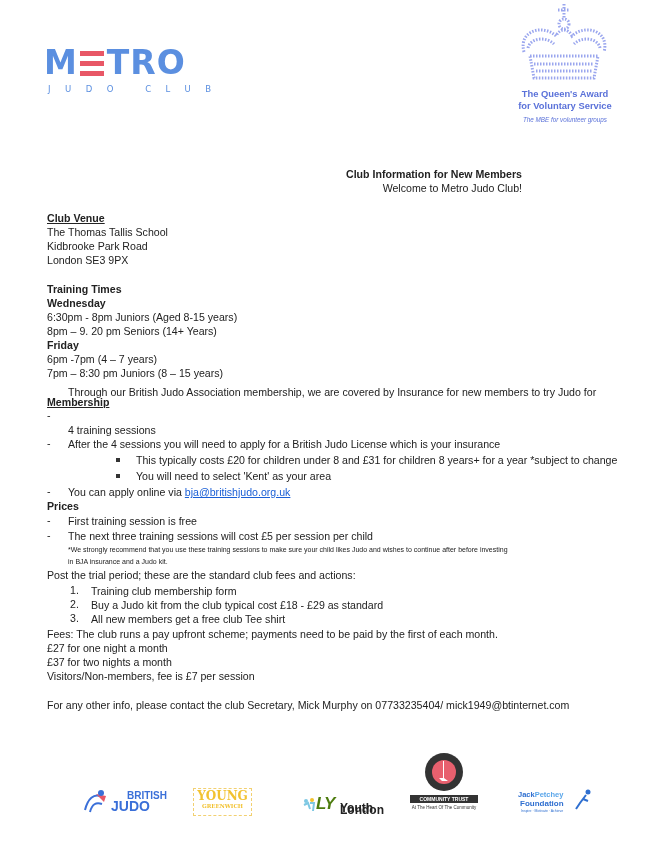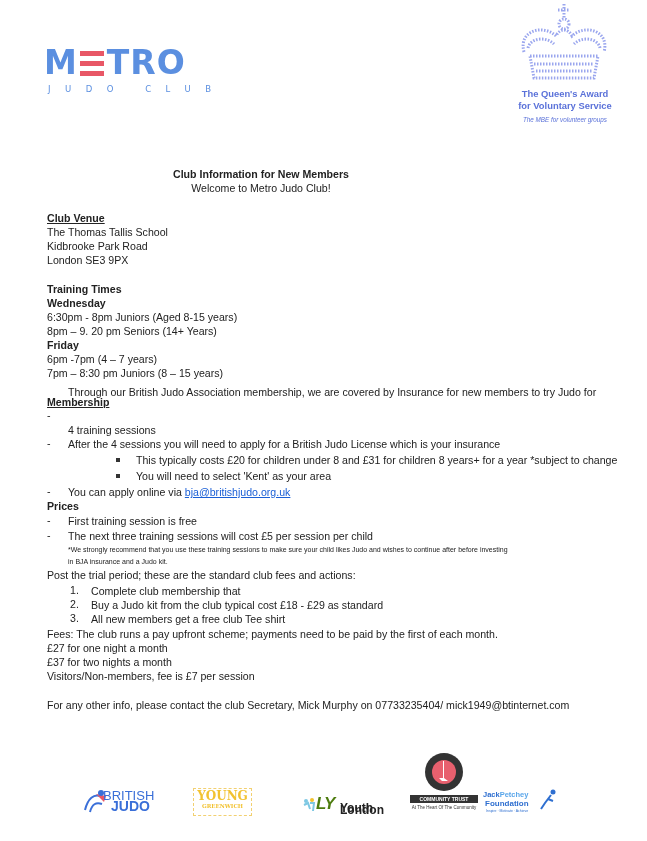--- a/index.html
+++ b/index.html
@@ -10,21 +10,21 @@
   .metro-word { left:44px; top:46px; font-family:"DejaVu Sans", sans-serif; font-weight:bold;
                 font-size:33px; letter-spacing:1px; color:#5b8fe0; line-height:34px; white-space:nowrap; }
   .metro-word .e { display:inline-block; width:24px; height:26px; margin:0 3px 0 2px; position:relative; top:3px; }
   .metro-word .e i { display:block; height:5px; background:#e85766; margin-bottom:5px; }
   .metro-sub { left:48px; top:84px; font-size:8.5px; color:#5b8fe0; letter-spacing:14.5px; white-space:nowrap; font-family:"DejaVu Sans", sans-serif; }
   
   .crown { left:516px; top:0px; width:96px; height:85px; }
   .qa-title { left:503px; top:88px; width:124px; text-align:center; color:#5b72d9; font-weight:bold; font-size:9.4px; line-height:11.5px; }
   .qa-sub { left:503px; top:116px; width:124px; text-align:center; color:#5b72d9; font-style:italic; font-size:6.3px; }
   
-  .center { left:0; width:522px; text-align:center; }
+  .center { left:0; width:522px; text-align:right; }
   .h-title { top:168px; font-weight:bold; font-size:10.6px; }
   .h-sub { top:182px; font-size:10.6px; }
   .line { left:47px; white-space:nowrap; line-height:14px; }
   .bold { font-weight:bold;text-align:right; }
   .ul { text-decoration:underline; }
   .dash { position:absolute; left:47px; }
   .ind1 { left:68px; }
   .bullet-sq { position:absolute; left:116px; width:4px; height:4px; background:#333; }
   .ind2 { left:136px; }
   .num { position:absolute; left:70px; }
@@ -92,40 +92,40 @@
 <div class="abs line bold" style="top:499px">Prices</div>
 <span class="dash" style="top:514px">-</span>
 <div class="abs line ind1" style="top:514px">First training session is free</div>
 <span class="dash" style="top:529px">-</span>
 <div class="abs line ind1" style="top:529px">The next three training sessions will cost £5 per session per child</div>
 <div class="abs line ind1 small" style="top:543px">*We strongly recommend that you use these training sessions to make sure your child likes Judo and wishes to continue after before investing</div>
 <div class="abs line ind1 small" style="top:555px">in BJA insurance and a Judo kit.</div>
 <div class="abs line" style="top:568px">Post the trial period; these are the standard club fees and actions:</div>
 
 <span class="num" style="top:584px">1.</span>
-<div class="abs line ind-num" style="top:584px">Complete club membership that</div>
+<div class="abs line ind-num" style="top:584px">Training club membership form</div>
 <span class="num" style="top:598px">2.</span>
 <div class="abs line ind-num" style="top:598px">Buy a Judo kit from the club typical cost £18 - £29 as standard</div>
 <span class="num" style="top:612px">3.</span>
 <div class="abs line ind-num" style="top:612px">All new members get a free club Tee shirt</div>
 
 <div class="abs line" style="top:627px">Fees: The club runs a pay upfront scheme; payments need to be paid by the first of each month.</div>
 <div class="abs line" style="top:641px">£27 for one night a month</div>
 <div class="abs line" style="top:655px">£37 for two nights a month</div>
 <div class="abs line" style="top:669px">Visitors/Non-members, fee is £7 per session</div>
 
 <div class="abs line" style="top:698px">For any other info, please contact the club Secretary, Mick Murphy on 07733235404/ mick1949@btinternet.com</div>
 
 <div class="logo" style="left:82px;top:788px;">
   <svg width="28" height="26" viewBox="0 0 28 26" style="position:absolute;left:0;top:0">
     <path d="M3 22 C6 10 12 6 18 8 M8 24 C10 16 14 14 20 16" stroke="#3a6fd8" stroke-width="2" fill="none"></path>
     <path d="M14 6 l10 2 l-2 6 z" fill="#e85766"></path>
     <circle cx="19" cy="5" r="3" fill="#3a6fd8"></circle>
   </svg>
-  <div style="position:absolute;left:21px;top:3px;color:#3a6fd8;font-weight:normal;font-size:13px;line-height:9px;">BRITISH</div>
+  <div style="position:absolute;left:45px;top:3px;color:#3a6fd8;font-weight:bold;font-size:10px;line-height:9px;">BRITISH</div>
   <div style="position:absolute;left:29px;top:11px;color:#3a6fd8;font-weight:bold;font-size:14px;line-height:14px;">JUDO</div>
 </div>
 
 <div class="logo" style="left:193px;top:788px;width:57px;height:26px;border:1px dashed #f2d070;text-align:center;">
   <div style="color:#f2c230;font-family:'DejaVu Serif',serif;font-weight:bold;font-size:12px;line-height:13px;margin-top:1px;">YOUNG</div>
   <div style="color:#f2c230;font-family:'DejaVu Serif',serif;font-weight:bold;font-size:5.5px;line-height:7px;">GREENWICH</div>
 </div>
 
 <div class="logo" style="left:303px;top:795px;">
   <svg width="14" height="16" viewBox="0 0 14 16" style="position:absolute;left:0;top:2px">
@@ -141,21 +141,21 @@
 <div class="logo" style="left:408px;top:752px;width:72px;height:70px;">
   <svg width="40" height="40" viewBox="0 0 40 40" style="position:absolute;left:16px;top:0">
     <circle cx="20" cy="20" r="19" fill="#333"></circle>
     <circle cx="20" cy="20" r="12" fill="#e8606e"></circle>
     <path d="M19 9 v17 h-4 l3 3 h6 l-4 -3 v-17 z" fill="#fff"></path>
   </svg>
   <div style="position:absolute;left:2px;top:43px;width:68px;height:8px;background:#333;color:#fff;font-size:5px;line-height:8px;text-align:center;font-weight:bold;">COMMUNITY TRUST</div>
   <div style="position:absolute;left:0;top:53px;width:72px;font-size:4.5px;text-align:center;color:#333;">At The Heart Of The Community</div>
 </div>
 
-<div class="logo" style="left:483px;top:791px;width:75px;height:26px;text-align:right;">
+<div class="logo" style="left:518px;top:791px;width:75px;height:26px;text-align:right;">
   <div style="position:absolute;left:0;top:0;font-weight:bold;font-size:7.5px;line-height:8px;color:#2f6fd0;white-space:nowrap;">
     <span>Jack</span><span style="color:#5aa6ea;">Petchey</span>
   </div>
   <div style="position:absolute;left:2px;top:8px;font-weight:bold;font-size:8px;line-height:9px;color:#2f6fd0;">Foundation</div>
   <div style="position:absolute;left:3px;top:18px;font-size:3.5px;color:#2f6fd0;white-space:nowrap;">Inspire · Motivate · Achieve</div>
   <svg width="18" height="22" viewBox="0 0 18 22" style="position:absolute;left:56px;top:-2px">
     <circle cx="14" cy="3" r="2.5" fill="#2f6fd0"></circle>
     <path d="M12 6 l-6 8 l-4 6 M9 10 l5 2" stroke="#2f6fd0" stroke-width="2" fill="none"></path>
   </svg>
 </div>

